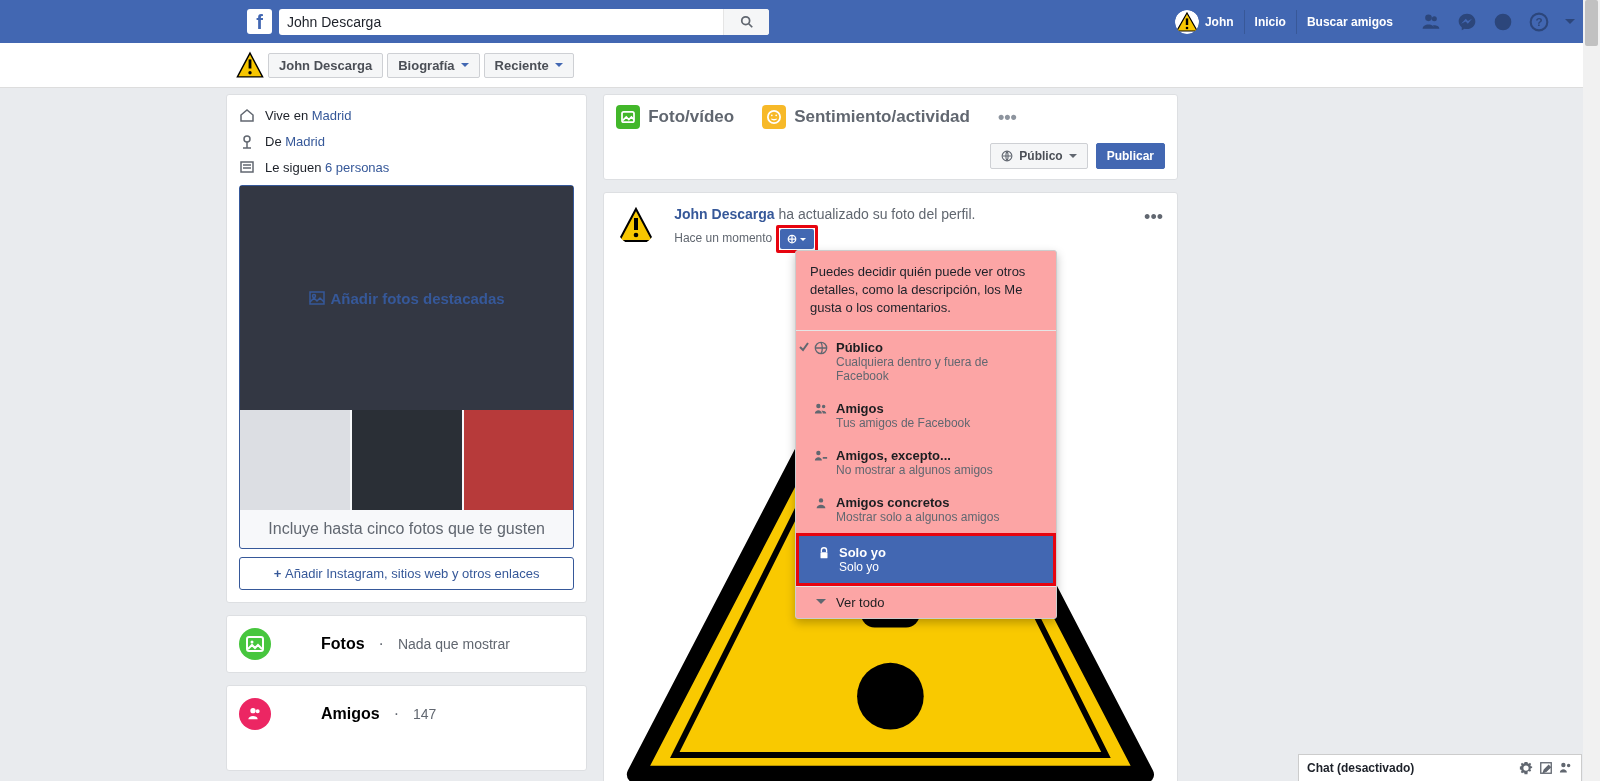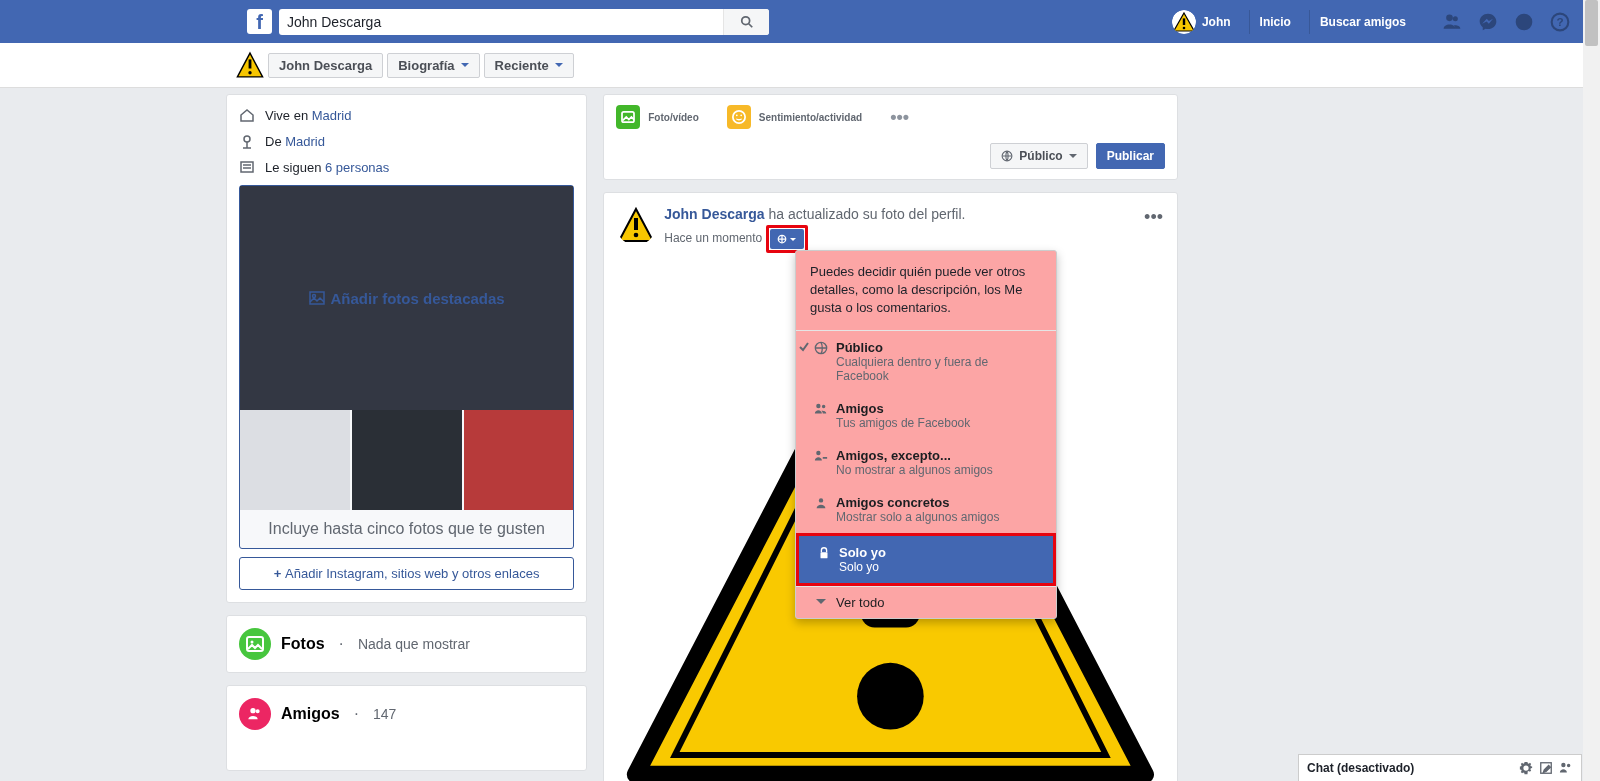--- a/index.html
+++ b/index.html
@@ -4,21 +4,21 @@
 <style>
   * { box-sizing: border-box; margin: 0; padding: 0; font-family: Helvetica, Arial, sans-serif; }
   body { background: #e9ebee; width: 1600px; overflow-x: hidden; }
   
   .topbar { background:#4267b2; height:43px; display:flex; align-items:center; padding:0 12px; color:#fff; position:relative; }
   .spacer-left { width:235px; }
   .fb-logo { width:25px; height:25px; background:#fff; color:#4267b2; border-radius:3px; font-weight:bold; font-size:20px; display:flex; align-items:flex-end; justify-content:center; margin-right:7px; }
   .search-wrap { display:flex; align-items:center; background:#fff; border-radius:3px; height:26px; width:490px; }
   .search-input { flex:1; border:none; outline:none; padding:0 8px; font-size:14px; color:#1d2129; }
   .search-btn { width:46px; height:26px; background:#f5f6f7; border:none; border-left:1px solid #e5e5e5; border-radius:0 3px 3px 0; display:flex; align-items:center; justify-content:center; cursor:pointer; color:#616770;}
-  .nav-right { position:absolute; right:4px; display:flex; align-items:center; gap:8px; }
+  .nav-right { position:absolute; right:25px; display:flex; align-items:center; gap:0; }
   .nav-link { color:#fff; font-size:12px; font-weight:bold; padding:0 10px; height:24px; display:flex; align-items:center; cursor:pointer; border-left:1px solid #385898;}
   .nav-link:first-of-type{border-left:none;}
   .mini-av { width:24px; height:24px; border-radius:50%; margin-right:6px; }
   .nav-icons { display:flex; gap:16px; margin-left:18px; color:#1f3d7a; align-items:center; }
   .nav-icons svg, .nav-icons .gicon { width:20px; height:20px; fill:#2c467b; color:#2c467b; cursor:pointer;}
   
   .subhdr { background:#fff; border-bottom:1px solid #ddd; padding:8px 0; }
   .subhdr-inner{ width:852px; margin-left:236px; display:flex; align-items:center; gap:4px;}
   .warn-sm{ width:28px; height:28px;}
   .pill { border:1px solid #ced0d4; background:#f5f6f7; padding:4px 10px; border-radius:2px; font-size:13px; color:#4b4f56; font-weight:bold; cursor:pointer; display:flex; align-items:center; gap:6px;}
@@ -36,34 +36,34 @@
   .feat-close{ position:absolute; right:6px; top:4px; color:#8d949e; font-size:20px; cursor:pointer;}
   .feat-hero{ height:224px; background:#333743; display:flex; align-items:center; justify-content:center; color:#aaa; font-size:11px; position:relative;}
   .feat-hero .add{ position:absolute; color:#365899; font-size:15px; font-weight:bold; display:flex; align-items:center; gap:6px;}
   .feat-thumbs{ display:flex; gap:2px; height:100px;}
   .feat-thumbs div{ flex:1; background:#dcdee3;}
   .feat-cap{ text-align:center; color:#616770; font-size:16px; padding:10px 0;}
   .linkbtn{ border:1px solid #365899; color:#365899; background:#fff; border-radius:3px; padding:8px; font-size:13px; text-align:center; cursor:pointer; margin-top:8px;}
   
   .sec-head{ display:flex; align-items:center; gap:10px;}
   .sec-icon{ width:32px; height:32px; border-radius:50%; display:flex; align-items:center; justify-content:center; color:#fff;}
-  .sec-title{ font-size:16px; font-weight:bold;}
+  .sec-title{ font-size:16px; font-weight:bold;margin-left:40px;}
   .sec-sub{ font-size:14px; color:#616770;}
   .sep{ color:#616770; margin:0 4px;}
   
   .composer{ padding:10px 12px;}
   .comp-row{ display:flex; align-items:center; gap:28px;}
-  .comp-item{ display:flex; align-items:center; gap:8px; font-size:10px; font-weight:bold; color:#616770; cursor:pointer;}
+  .comp-item{ display:flex; align-items:center; gap:8px; font-size:17px; font-weight:bold; color:#616770; cursor:pointer;}
   .comp-item .ci{ width:24px; height:24px; border-radius:4px; display:flex; align-items:center; justify-content:center; color:#fff;}
   .comp-actions{ display:flex; justify-content:flex-end; gap:8px; margin-top:14px;}
   .btn{ border:1px solid #ced0d4; background:#f5f6f7; padding:5px 10px; border-radius:2px; font-size:12px; font-weight:bold; color:#4b4f56; cursor:pointer; display:flex; align-items:center; gap:6px;}
   .btn.primary{ background:#4267b2; color:#fff; border-color:#4267b2;}
   
   .story{ padding:12px 12px 0; position:relative;}
-  .story-head{ display:flex; gap:8px; align-items:flex-start;}
+  .story-head{ display:flex; gap:18px; align-items:flex-start;}
   .avatar-md{ width:40px; height:40px; border-radius:50%;}
   .name-lnk{ color:#365899; font-weight:bold; font-size:14px;}
   .stamp{ color:#616770; font-size:12px; margin-top:2px;}
   .opts{ position:absolute; right:14px; top:14px; color:#616770; cursor:pointer; font-size:18px;}
   .aud-btn{ display:inline-flex; background:#4267b2; color:#fff; width:34px; height:20px; align-items:center; justify-content:center; gap:3px; font-size:10px; border-radius:2px; vertical-align:middle;}
   .hl-red{ border:3px solid #e7040f; padding:1px; display:inline-block; border-radius:2px;}
   .story-img{ margin-top:12px;}
   
   .aud-menu{ position:absolute; left:569px; top:162px; width:262px; background:#fca5a5; border:1px solid #ccc; border-radius:3px; box-shadow:0 4px 10px rgba(0,0,0,.25); z-index:50; font-size:13px;}
   .aud-desc{ padding:12px 14px; color:#1d2129; line-height:1.4;}

